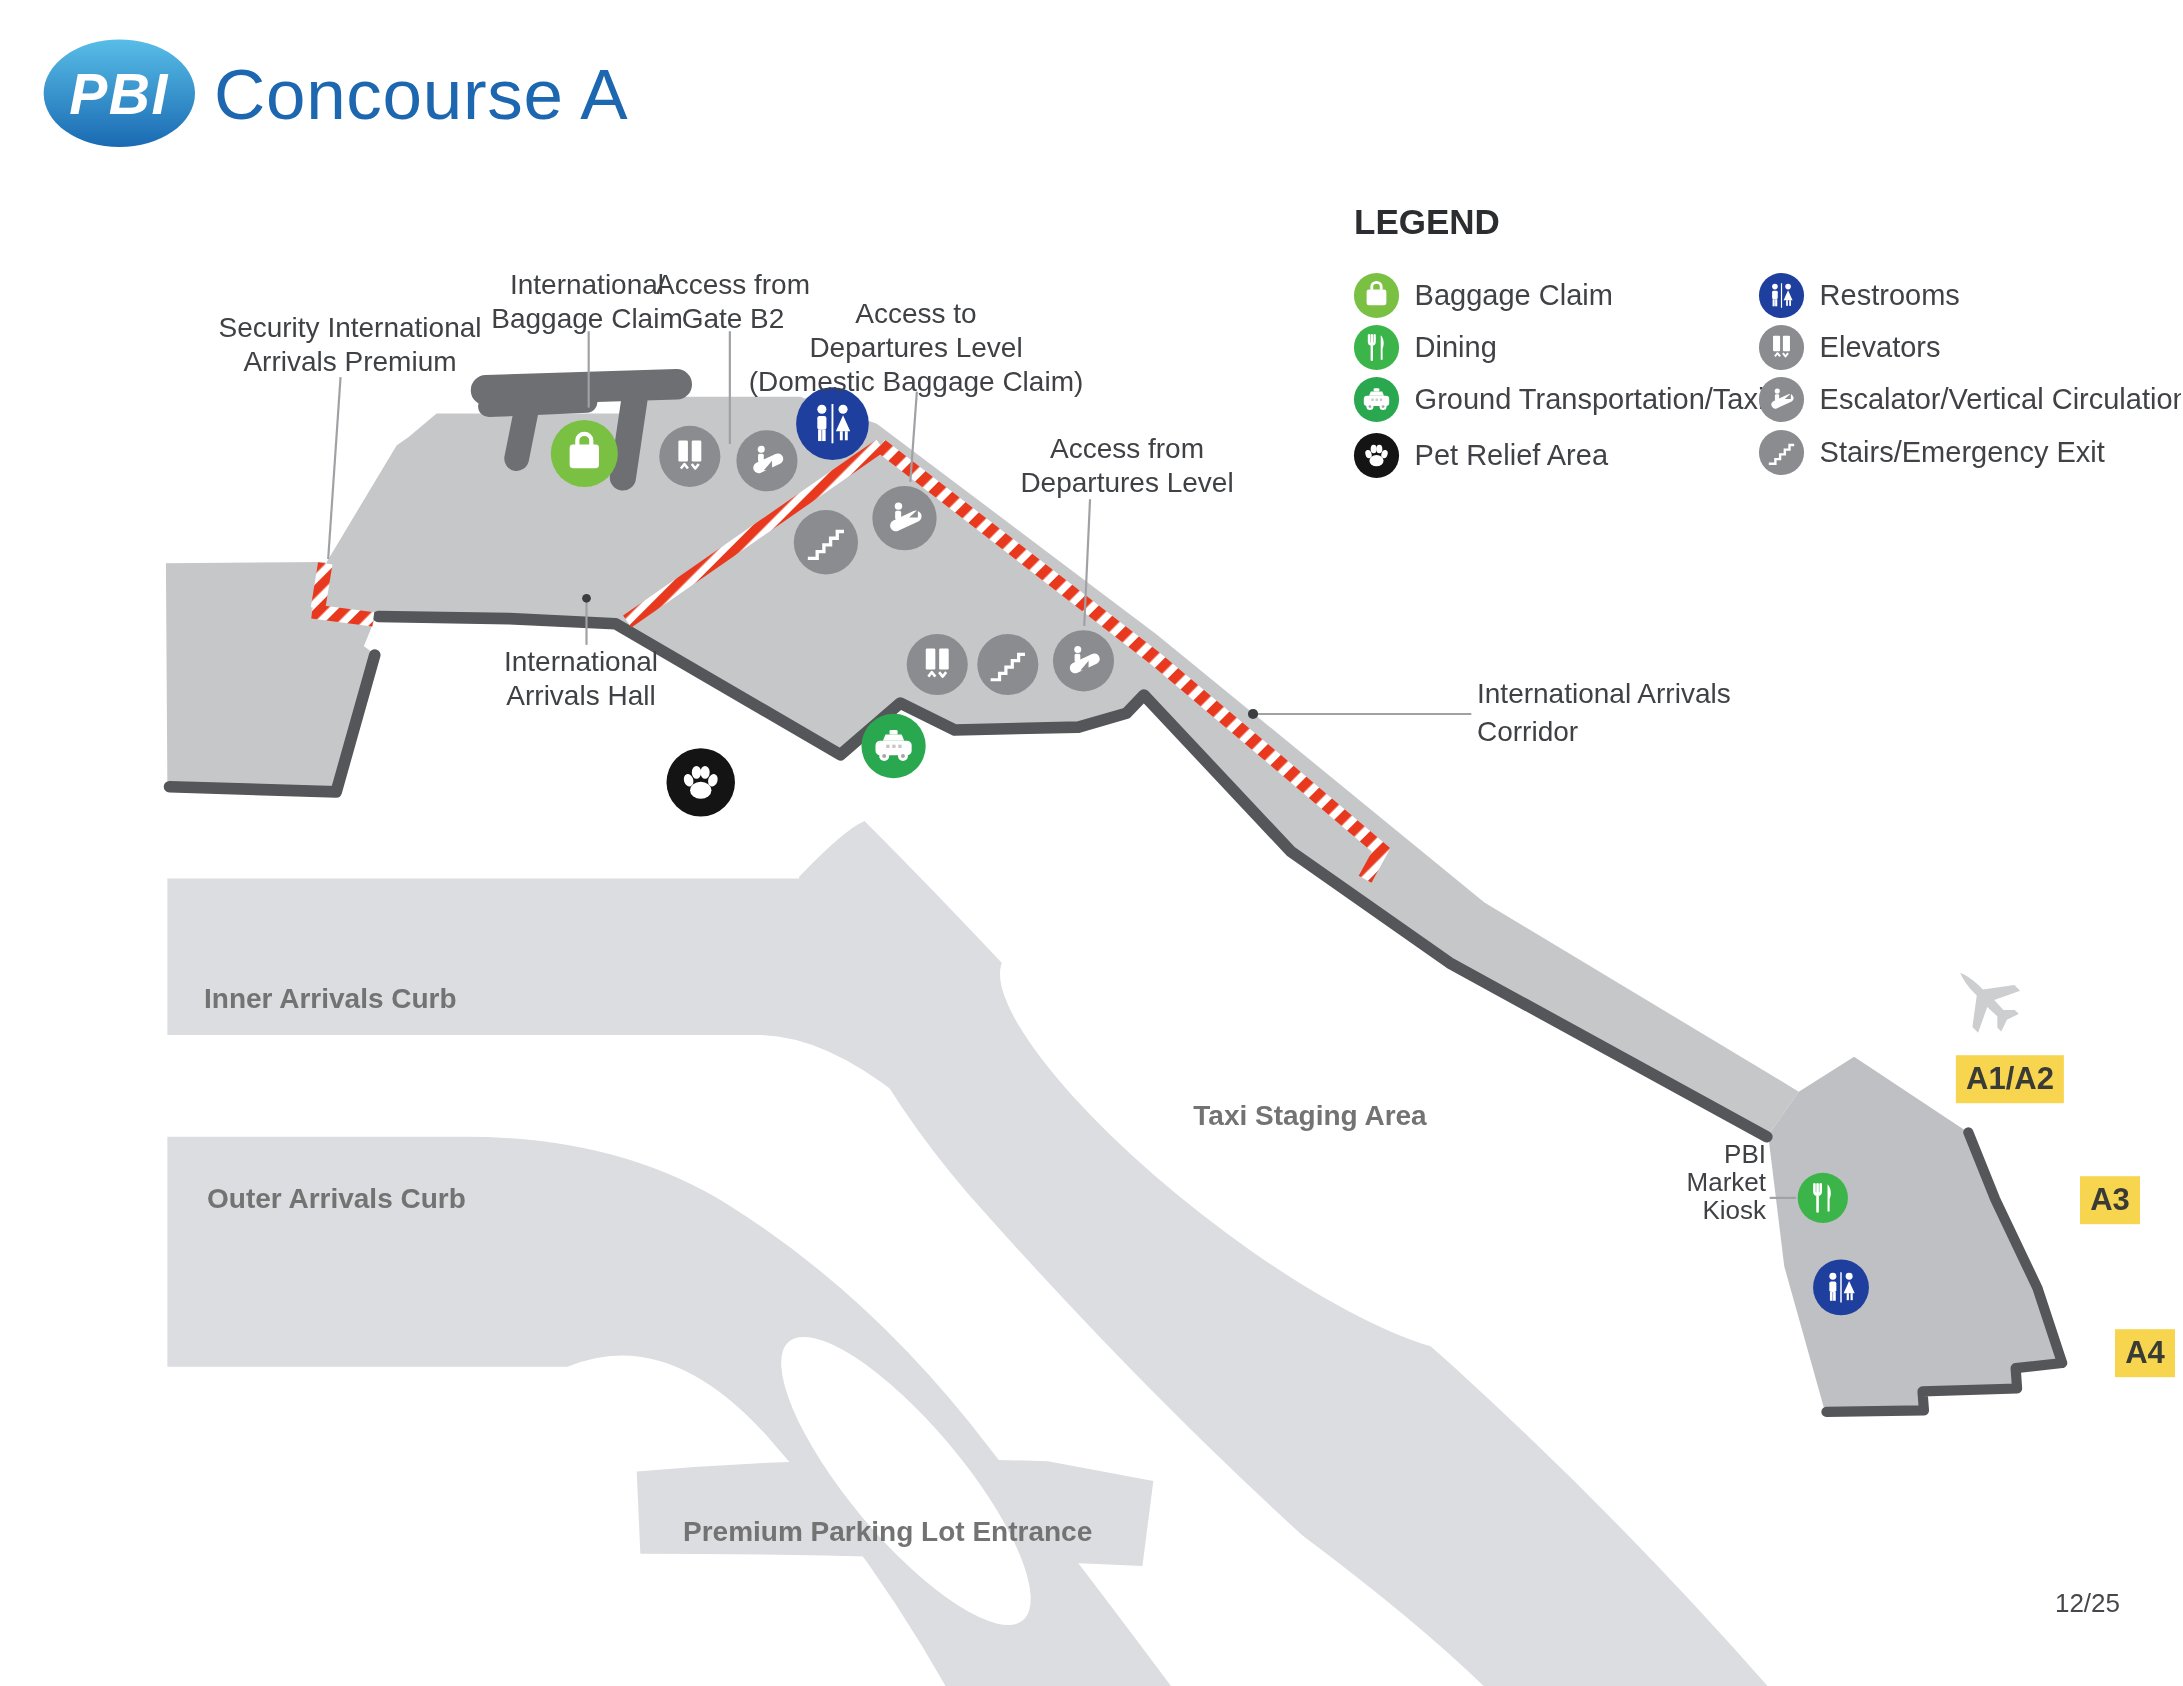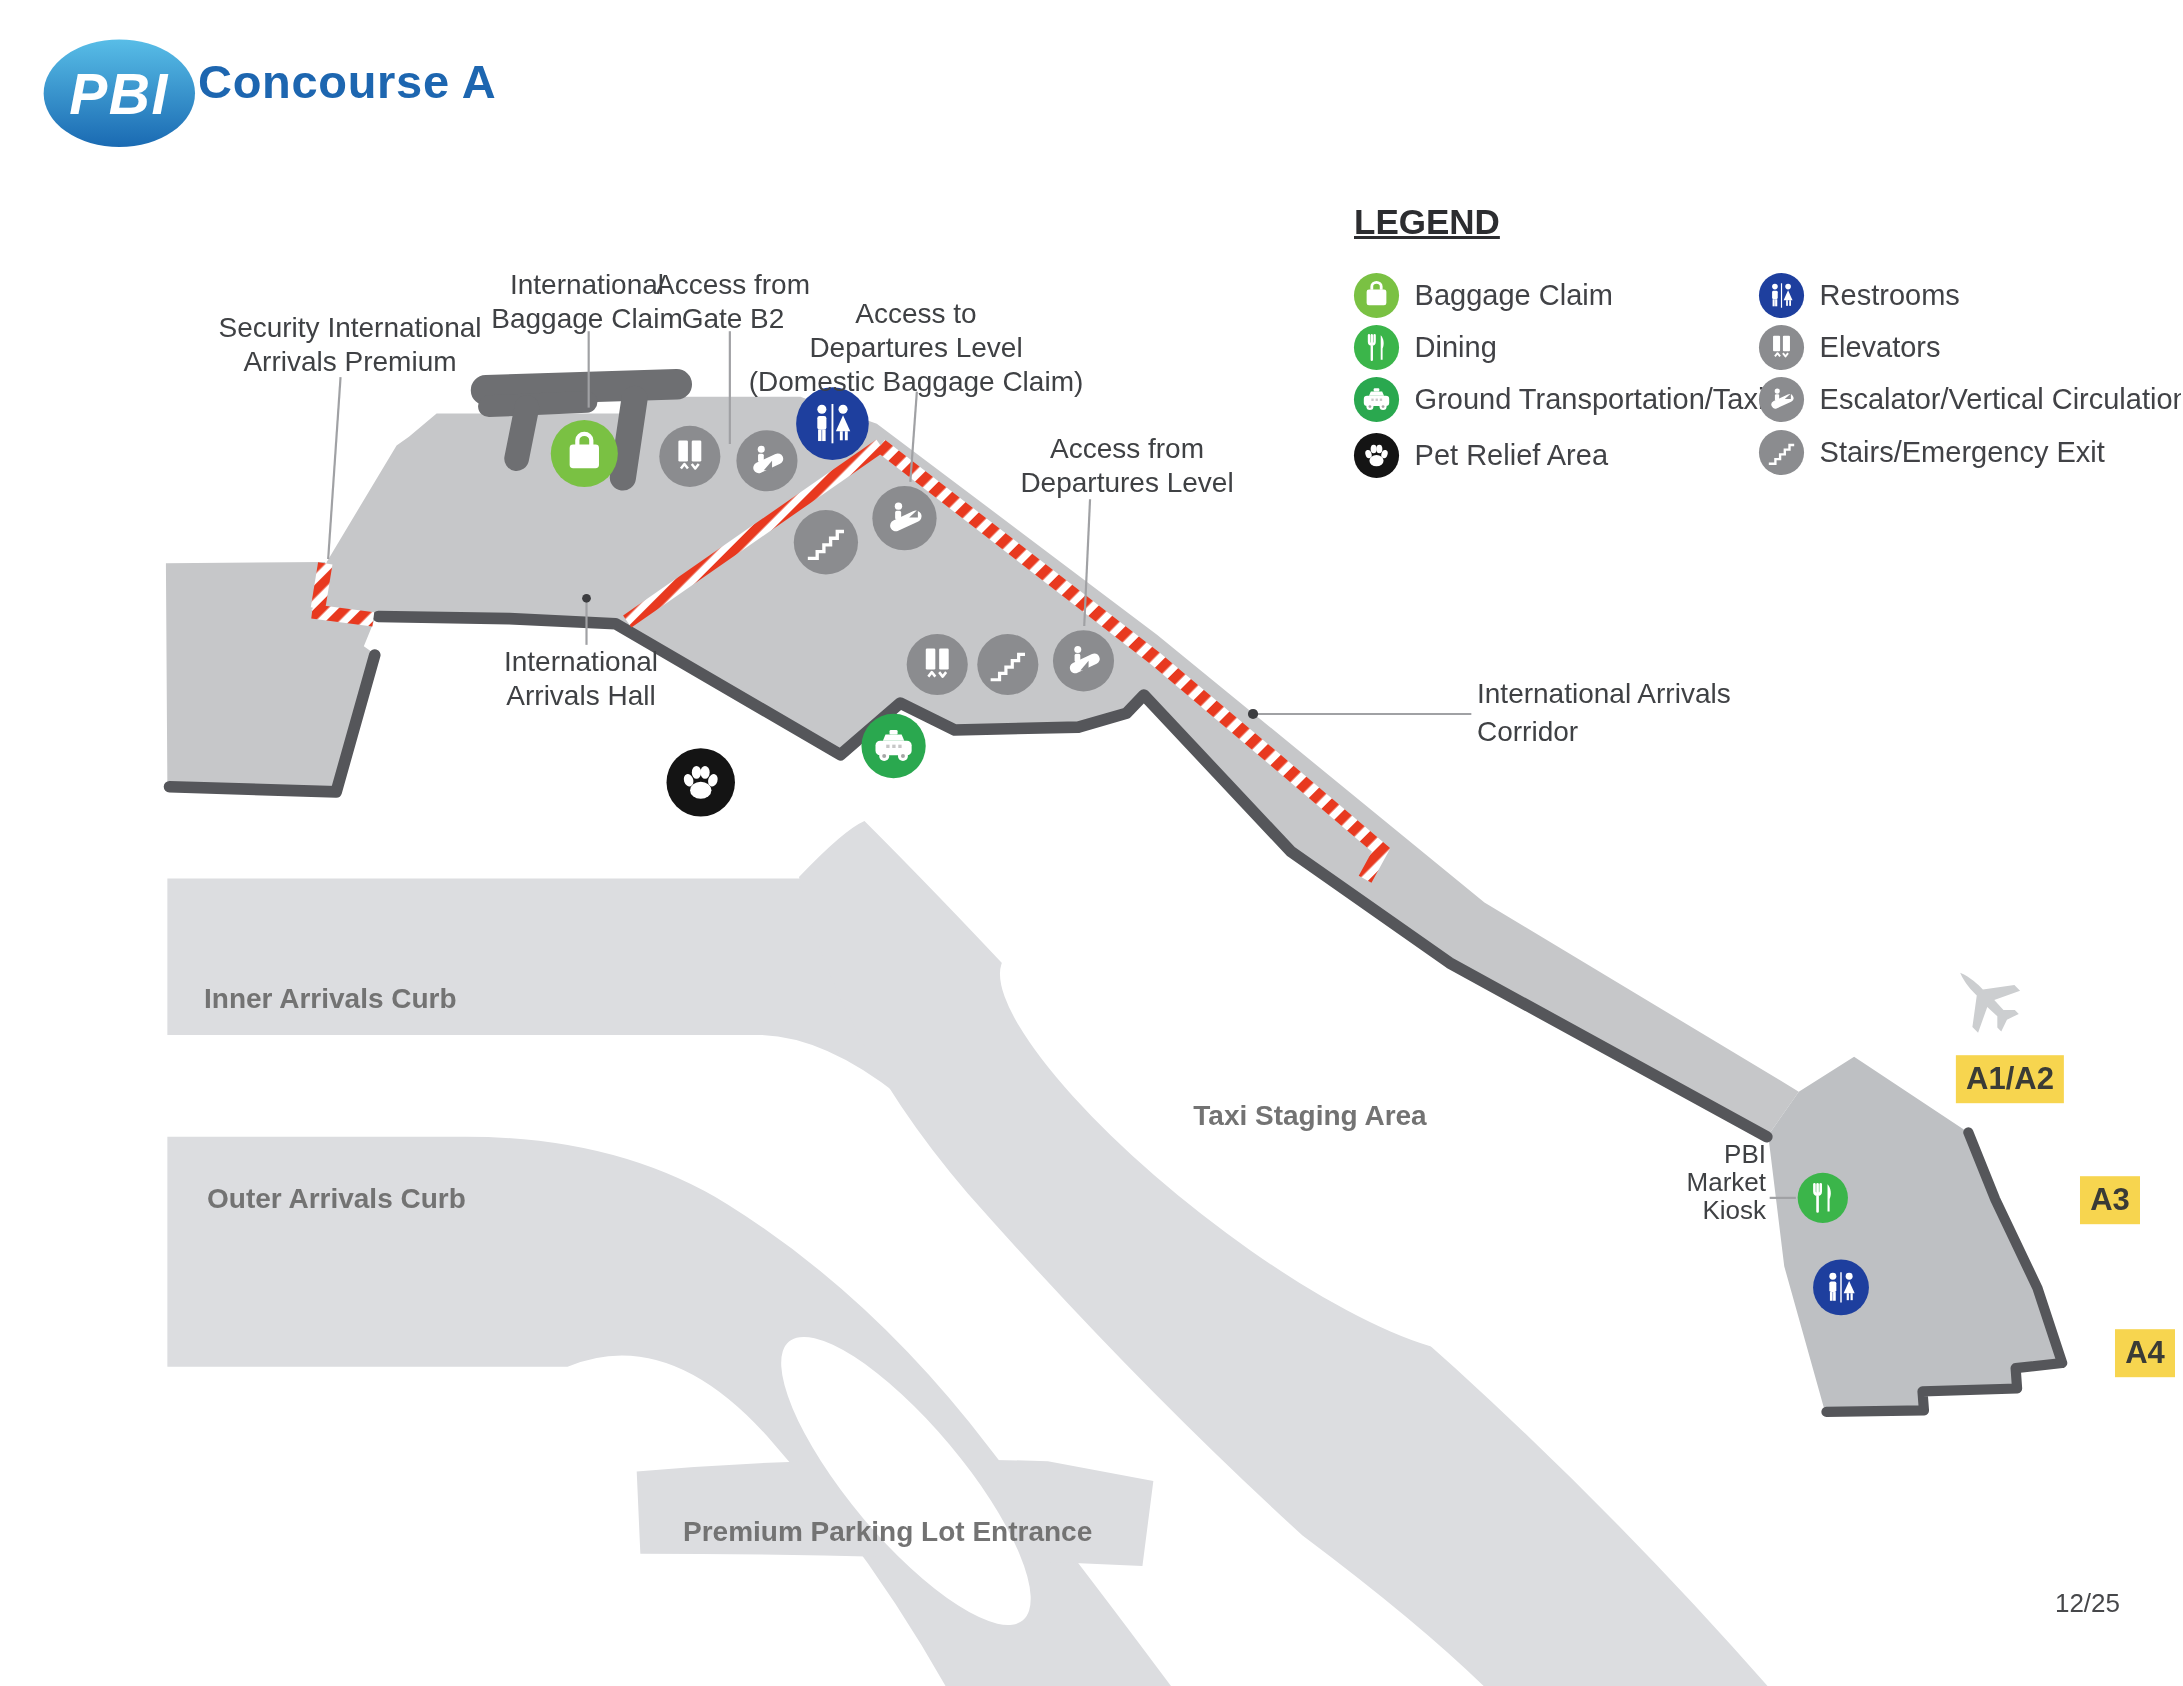--- a/index.html
+++ b/index.html
@@ -2,25 +2,25 @@
 <html style="font-size:11.6px"><head>
 <meta charset="utf-8">
 <style>
   html,body{margin:0;padding:0;background:#fff;}
   #stage{position:relative;width:2181px;height:1687px;background:#fff;overflow:hidden;
          font-family:"Liberation Sans","DejaVu Sans",sans-serif;}
   #basemap{position:absolute;left:0;top:0;width:2183px;height:1687px;}
   .logo-text{position:absolute;left:42px;top:38px;width:154px;height:111px;display:flex;
              align-items:center;justify-content:center;color:#fff;font-size:57px;font-weight:bold;
              font-style:italic;letter-spacing:1.5px;}
-  .title{position:absolute;left:198px;top:54px;font-size:47px;font-weight:bold;color:#1d66b0;
+  .title{position:absolute;left:214px;top:54px;font-size:71px;font-weight:normal;color:#1d66b0;
          letter-spacing:0.7px;}
 
   
-  .legend-title{position:absolute;left:1354px;top:202px;font-size:35px;font-weight:bold;color:#2c2d30;text-decoration:underline;}
+  .legend-title{position:absolute;left:1354px;top:202px;font-size:35px;font-weight:bold;color:#2c2d30;}
   .lrow{position:absolute;display:flex;align-items:center;gap:14.6px;height:52px;}
   .lrow svg{width:47px;height:47px;flex:0 0 47px;}
   .lrow span{font-size:29px;color:#414246;white-space:nowrap;}
 
   
   .ml{position:absolute;font-size:28px;line-height:34px;color:#3f4144;white-space:pre-line;}
   .ml.c{transform:translateX(-50%);text-align:center;}
   .ml.r{transform:translateX(-100%);text-align:right;line-height:28px;font-size:26px;}
   .ml.b{font-weight:bold;color:#737373;font-size:28px;}
   .gate{position:absolute;transform:translate(-50%,-50%);background:#f7d54f;color:#3a3b36;

